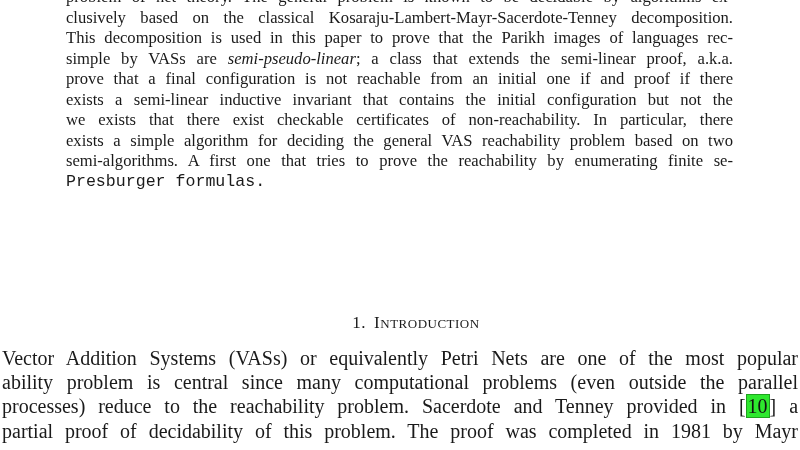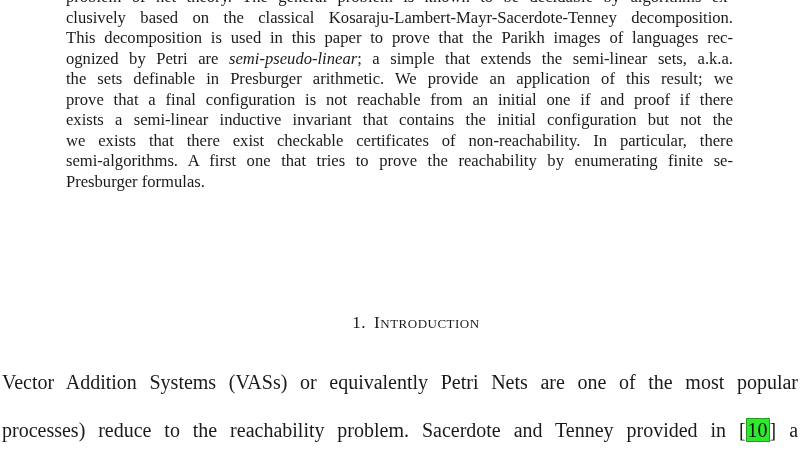--- a/index.html
+++ b/index.html
@@ -28,20 +28,21 @@
     .abstract .line {
       display: block;
       text-align: justify;
       text-align-last: justify;
       white-space: nowrap;
       height: 20.5px;
       overflow: visible;
     }
     .abstract .line.last {
       text-align-last: left;
+      font-family: Liberation Mono, monospace;
     }
     .abstract em {
     }
     .section-heading {
       position: absolute;
       left: 16px;
       width: 800px;
       top: 313px;
       text-align: center;
       font-size: 17px;
@@ -64,51 +65,51 @@
       width: 796px;
       font-size: 20px;
       line-height: 24.2px;
     }
     .body-text .line {
       display: block;
       text-align: justify;
       text-align-last: justify;
       white-space: nowrap;
       height: 24.2px;
-      margin-top: 24px;
     }
     .cite {
       background: #2ee82e;
       border: 1px solid #1fa11f;
       padding: 0 1px;
       color: #111;
       text-decoration: none;
       cursor: pointer;
     }
     .bracket {
       color: #1a1a1a;
     }
   </style>
 </head>
 <body>
 
 <div class="abstract">
   <span class="line">problem of net theory. The general problem is known to be decidable by algorithms ex-</span>
   <span class="line">clusively based on the classical Kosaraju-Lambert-Mayr-Sacerdote-Tenney decomposition.</span>
   <span class="line">This decomposition is used in this paper to prove that the Parikh images of languages rec-</span>
-  <span class="line"><span>ognized by Petri are</span> <em>semi-pseudo-linear</em><span>; a simple that extends the semi-linear sets, a.k.a.</span></span>
-  <span class="line">the sets definable in Presburger arithmetic. We provide an application of this result; we</span>
+  <span class="line"><span>simple by VASs are</span> <em>semi-pseudo-linear</em><span>; a class that extends the semi-linear proof, a.k.a.</span></span>
   <span class="line">prove that a final configuration is not reachable from an initial one if and proof if there</span>
   <span class="line">exists a semi-linear inductive invariant that contains the initial configuration but not the</span>
   <span class="line">we exists that there exist checkable certificates of non-reachability. In particular, there</span>
+  <span class="line">exists a simple algorithm for deciding the general VAS reachability problem based on two</span>
   <span class="line">semi-algorithms. A first one that tries to prove the reachability by enumerating finite se-</span>
   <span class="line last">Presburger formulas.</span>
 </div>
 
 <div class="section-heading">
   <span class="num">1.</span><span class="sc-big">I</span><span class="sc-small">ntroduction</span>
 </div>
 
 <div class="body-text">
   <span class="line">Vector Addition Systems (VASs) or equivalently Petri Nets are one of the most popular</span>
+  <span class="line">ability problem is central since many computational problems (even outside the parallel</span>
   <span class="line"><span>processes) reduce to the reachability problem. Sacerdote and Tenney provided in</span> <span class="bracket">[</span><a class="cite">10</a><span class="bracket">]</span> <span>a</span></span>
   <span class="line">partial proof of decidability of this problem. The proof was completed in 1981 by Mayr</span>
 </div>
 
 </body></html>

